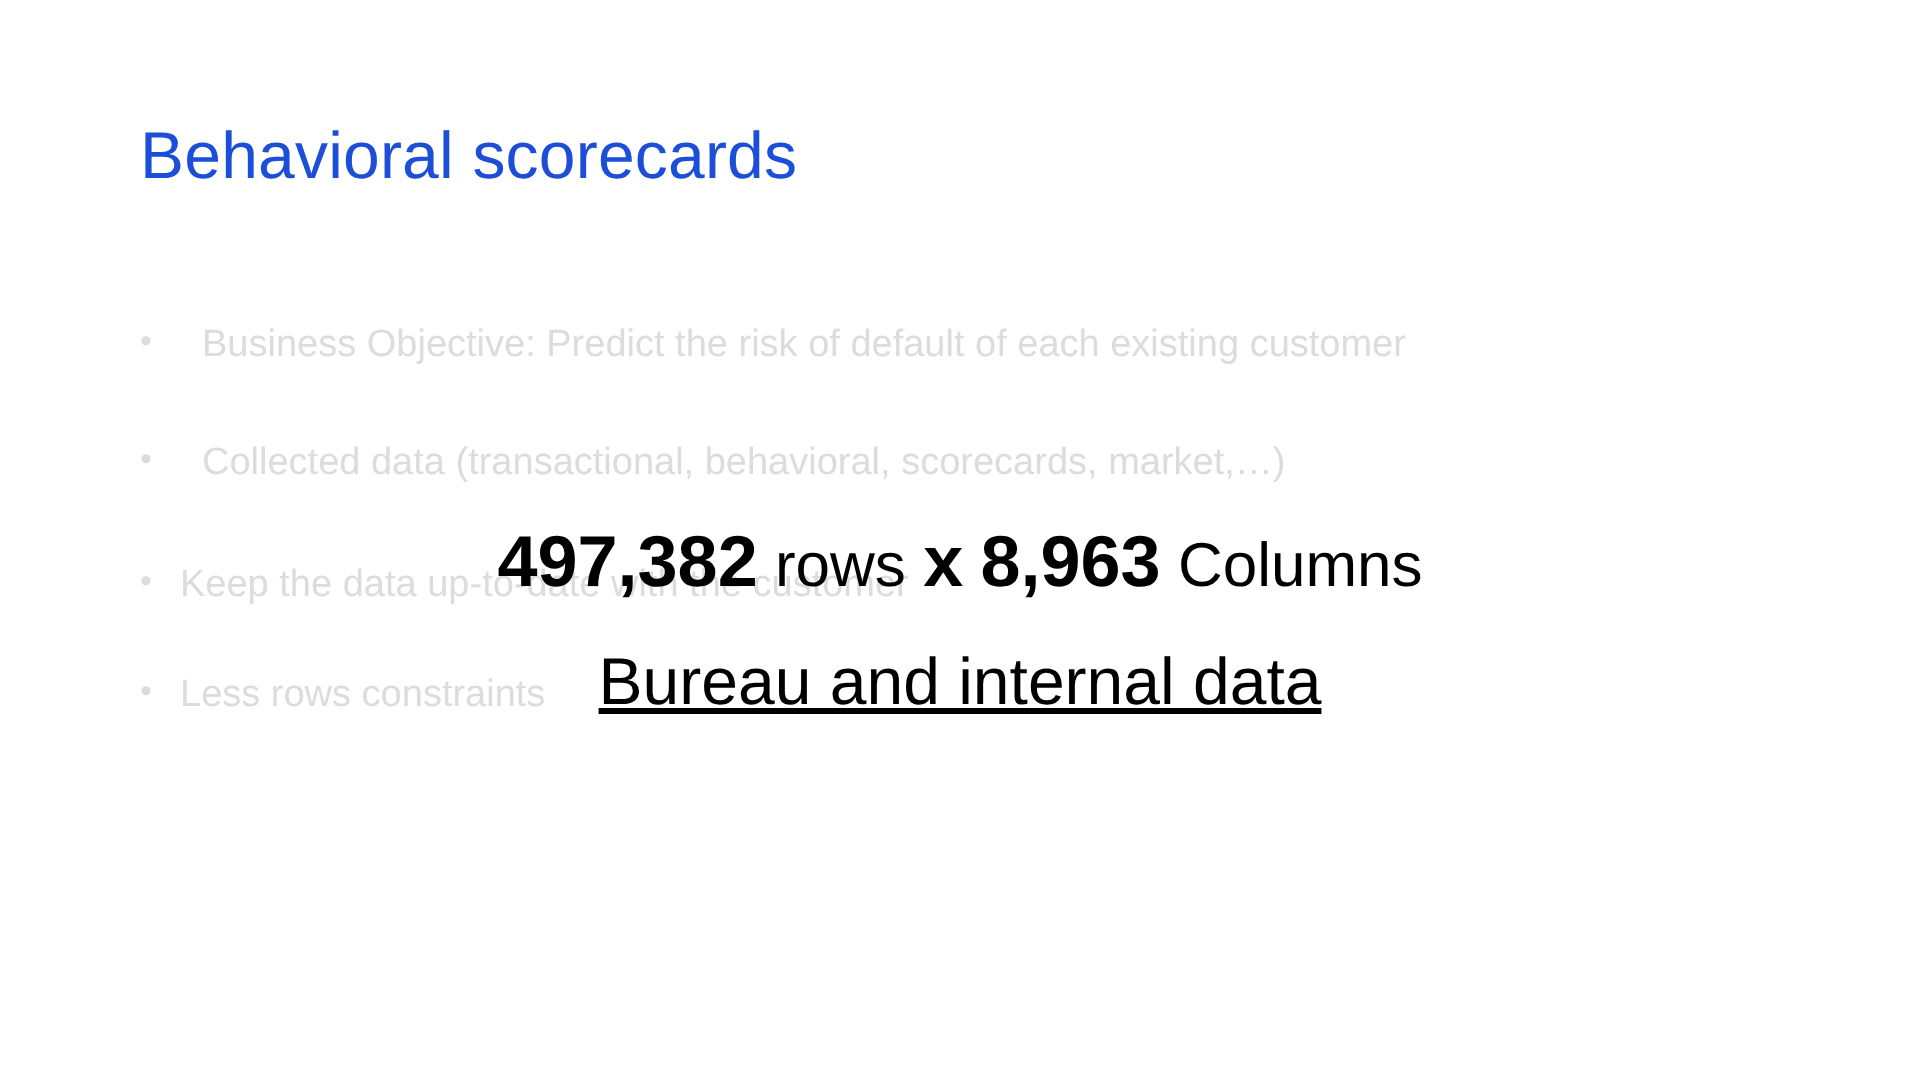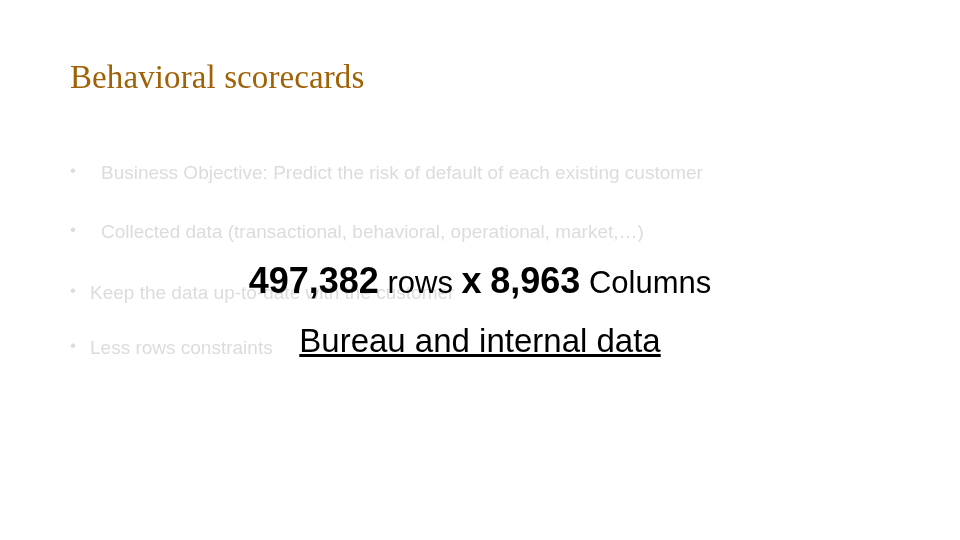--- a/index.html
+++ b/index.html
@@ -19,24 +19,23 @@
     width: 960px;
     height: 540px;
     background: #ffffff;
   }
   .slide-title {
     position: absolute;
     left: 70px;
     top: 58px;
     font-size: 33px;
     font-weight: 400;
-    color: #a16207;
+    color: #1d4ed8;
     letter-spacing: 0.1px;
     line-height: 1.2;
-    font-family: Liberation Serif, serif;
   }
   .bullets {
     position: absolute;
     left: 70px;
     top: 160px;
     width: 818px;
   }
   .bullet {
     display: flex;
     align-items: flex-start;
@@ -98,21 +97,21 @@
 
   <div class="bullets">
 
     <div class="bullet b1">
       <span class="bullet-dot">•</span>
       <span class="bullet-text bullet-justify">Business Objective: Predict the risk of default of each existing customer</span>
     </div>
 
     <div class="bullet b2">
       <span class="bullet-dot">•</span>
-      <span class="bullet-text bullet-justify">Collected data (transactional, behavioral, operational, market,…)</span>
+      <span class="bullet-text bullet-justify">Collected data (transactional, behavioral, scorecards, market,…)</span>
     </div>
 
     <div class="bullet b3">
       <span class="bullet-dot">•</span>
       <span class="bullet-text">Keep the data up-to-date with the customer</span>
     </div>
 
     <div class="bullet">
       <span class="bullet-dot">•</span>
       <span class="bullet-text">Less rows constraints</span>

